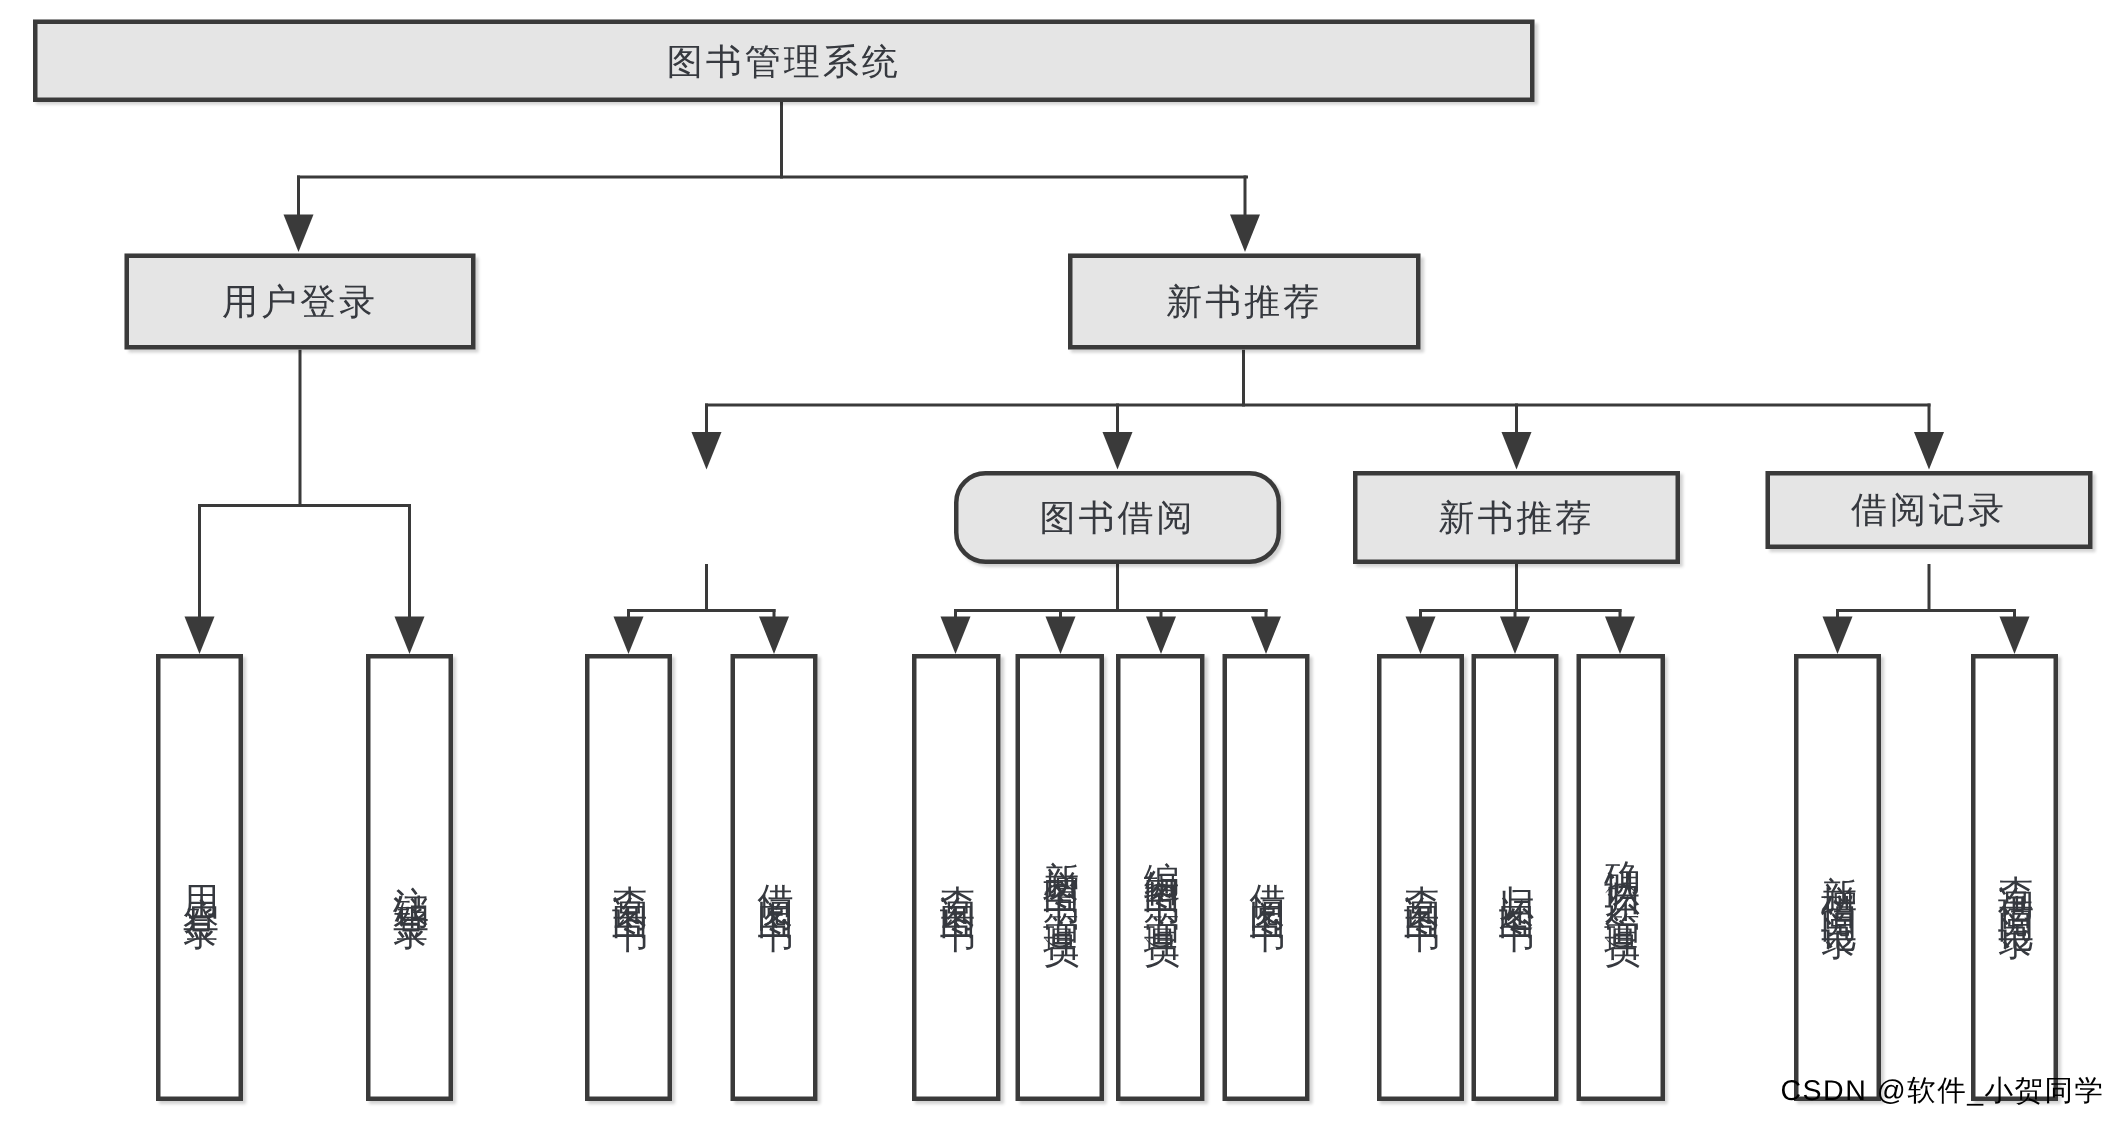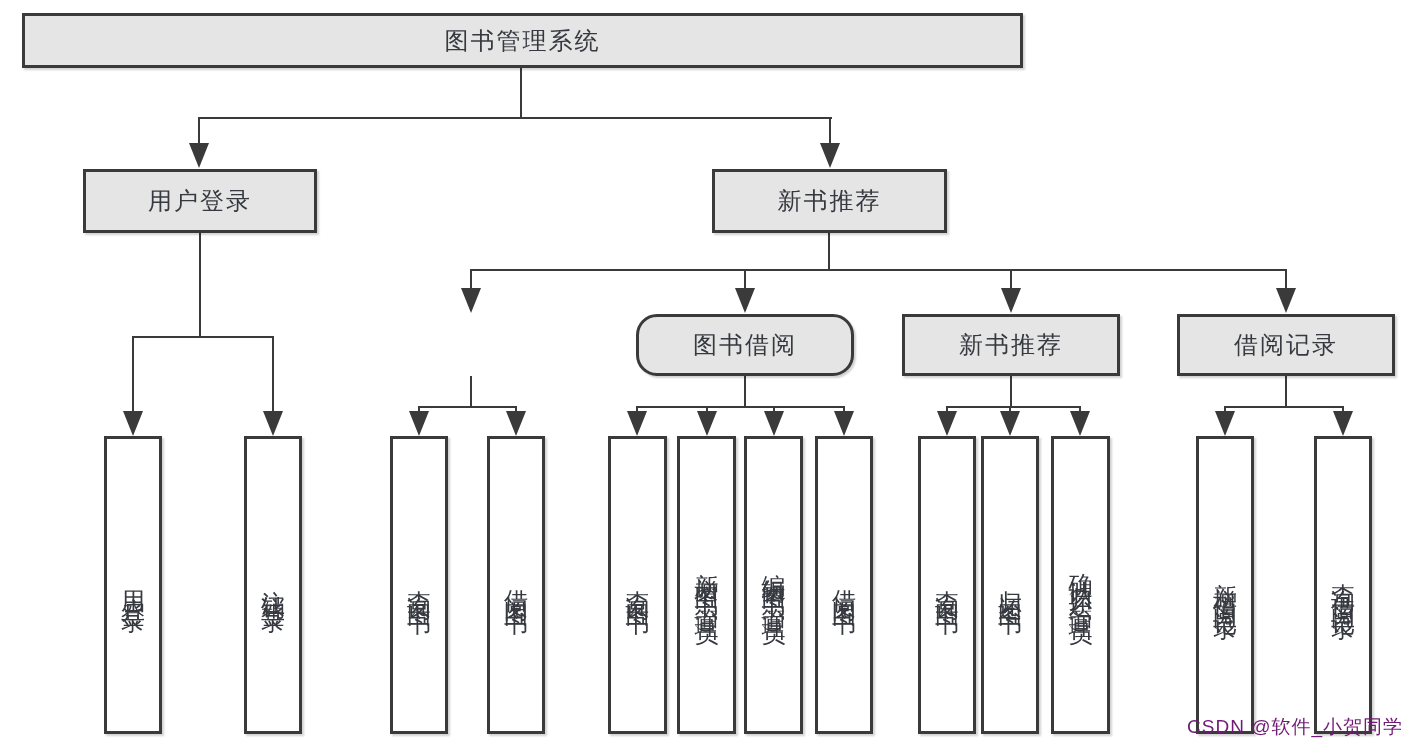--- a/index.html
+++ b/index.html
@@ -25,30 +25,30 @@
   }
   .vline{position:absolute;width:2px;background:#3a3a3a;}
   .hline{position:absolute;height:2px;background:#3a3a3a;}
   .arrow{
     position:absolute;width:0;height:0;
     border-left:10px solid transparent;border-right:10px solid transparent;
     border-top:25px solid #3a3a3a;
   }
   .watermark{
     position:absolute;right:2px;top:714px;
-    font-size:19px;letter-spacing:1px;color:#701a75;white-space:nowrap;
+    font-size:19px;letter-spacing:1px;color:#000000;white-space:nowrap;
   }
   
   .n-root{left:22px;top:13px;width:1001px;height:55px;}
   .n-user{left:83px;top:169px;width:234px;height:64px;}
   .n-mgmt{left:712px;top:169px;width:235px;height:64px;}
   .n-rec {left:362px;top:314px;width:218px;height:62px;}
   .n-bor {left:636px;top:314px;width:218px;height:62px;border-radius:21px;}
   .n-cur {left:902px;top:314px;width:218px;height:62px;}
-  .n-log {left:1177px;top:314px;width:218px;height:62px;}
+  .n-log {left:1177px;top:314px;width:218px;height:52px;}
   .leaf{top:436px;width:58px;height:298px;}
   .lf-u1{left:104px;} .lf-u2{left:244px;}
   .lf-r1{left:390px;} .lf-r2{left:487px;}
   .lf-b1{left:608px;width:59px;} .lf-b2{left:677px;width:59px;}
   .lf-b3{left:744px;width:59px;} .lf-b4{left:815px;}
   .lf-c1{left:918px;} .lf-c2{left:981px;} .lf-c3{left:1051px;width:59px;}
   .lf-g1{left:1196px;} .lf-g2{left:1314px;}
 </style>
 </head>
 <body>

